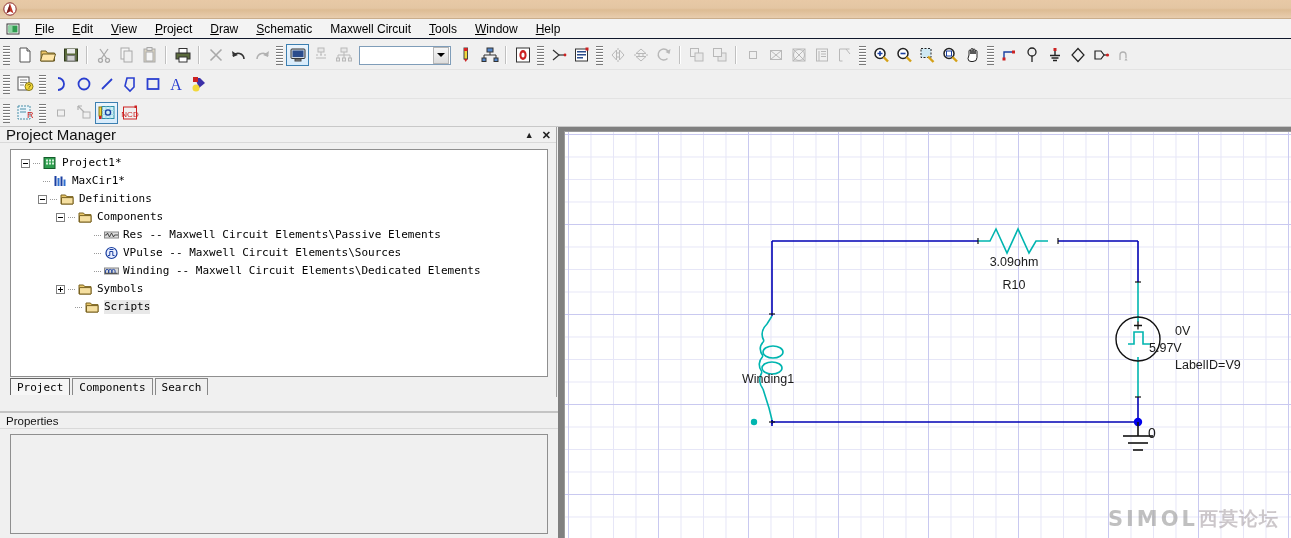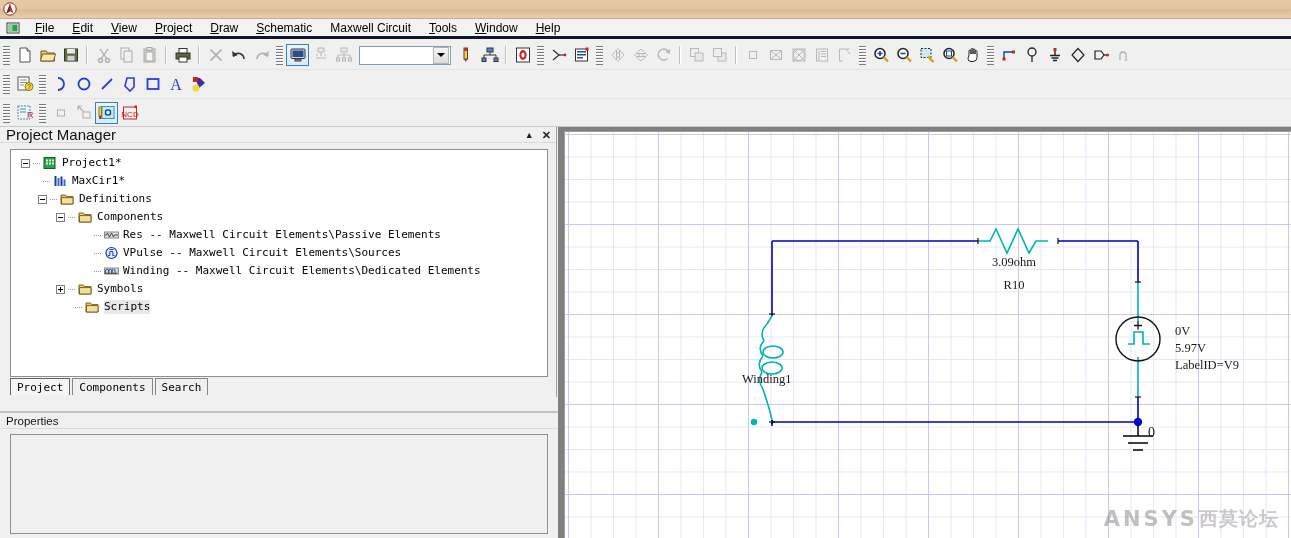--- a/index.html
+++ b/index.html
@@ -26,21 +26,21 @@
   .titlebar .appicon svg { display:block; }
   .titlebar .ttext {
     font-size: 11.5px; color: #1d1d1d; white-space: nowrap;
     letter-spacing: 0.1px;
   }
 
   
   .menubar {
     position: absolute; left: 0; top: 19px; width: 1291px; height: 20px;
     background: #f3f3f3;
-    border-bottom: 3px solid #0f172a;
+    border-bottom: 1px solid #0f172a;
     display: flex; align-items: center;
   }
   .menubar .sysicon {
     width: 14px; height: 14px; margin-left: 6px; margin-right: 6px; flex:0 0 auto;
   }
   .menu-item {
     font-size: 12px; color: #000; padding: 2px 9px; white-space: nowrap;
     cursor: default;
   }
   .menu-item u { text-decoration: underline; }
@@ -208,21 +208,21 @@
       linear-gradient(to right, #e6e6f7 1px, transparent 1px),
       linear-gradient(to bottom, #e6e6f7 1px, transparent 1px);
     background-size: 90px 90px, 90px 90px, 22.5px 22.5px, 22.5px 22.5px;
     background-position: 3px 2px, 3px 2px, 3px 2px, 3px 2px;
     overflow: hidden;
     border-left: 1px solid #9a9a9a;
     border-top: 1px solid #9a9a9a;
   }
   .canvas svg { position: absolute; left: 0; top: 0; }
   .sch-text {
-    position: absolute; font-family: Liberation Serif, serif;
+    position: absolute; font-family: Liberation Sans, sans-serif;
     font-size: 12.5px; color: #1a1a1a; white-space: nowrap;
   }
   .watermark {
     position: absolute; right: 12px; bottom: 6px;
     display: flex; align-items: center; gap: 1px;
     opacity: 0.55;
   }
   .watermark .wm-en {
     font-family: "DejaVu Sans", sans-serif;
     font-size: 21px; font-weight: bold; color: #8e8e8e;
@@ -933,26 +933,26 @@
           <path d="M568 318 h10"></path>
         </g>
       </svg>
 
       <div class="sch-text" style="left:449px; top:123px; transform:translateX(-50%);">3.09ohm</div>
       <div class="sch-text" style="left:449px; top:146px; transform:translateX(-50%);">R10</div>
 
       <div class="sch-text" style="left:177px; top:240px;">Winding1</div>
 
       <div class="sch-text" style="left:610px; top:192px;">0V</div>
-      <div class="sch-text" style="left:610px; top:209px;">5.97V</div>
+      <div class="sch-text" style="left:584px; top:209px;">5.97V</div>
       <div class="sch-text" style="left:610px; top:226px;">LabelID=V9</div>
 
       <div class="sch-text" style="left:583px; top:293px; font-size:14px;">0</div>
 
       <div class="watermark">
-        <span class="wm-en">ANSYS</span>
+        <span class="wm-en">SIMOL</span>
         <span class="wm-cn">西莫论坛</span>
       </div>
 
     </div>
   </div>
 
 </div>
 
 </body></html>

